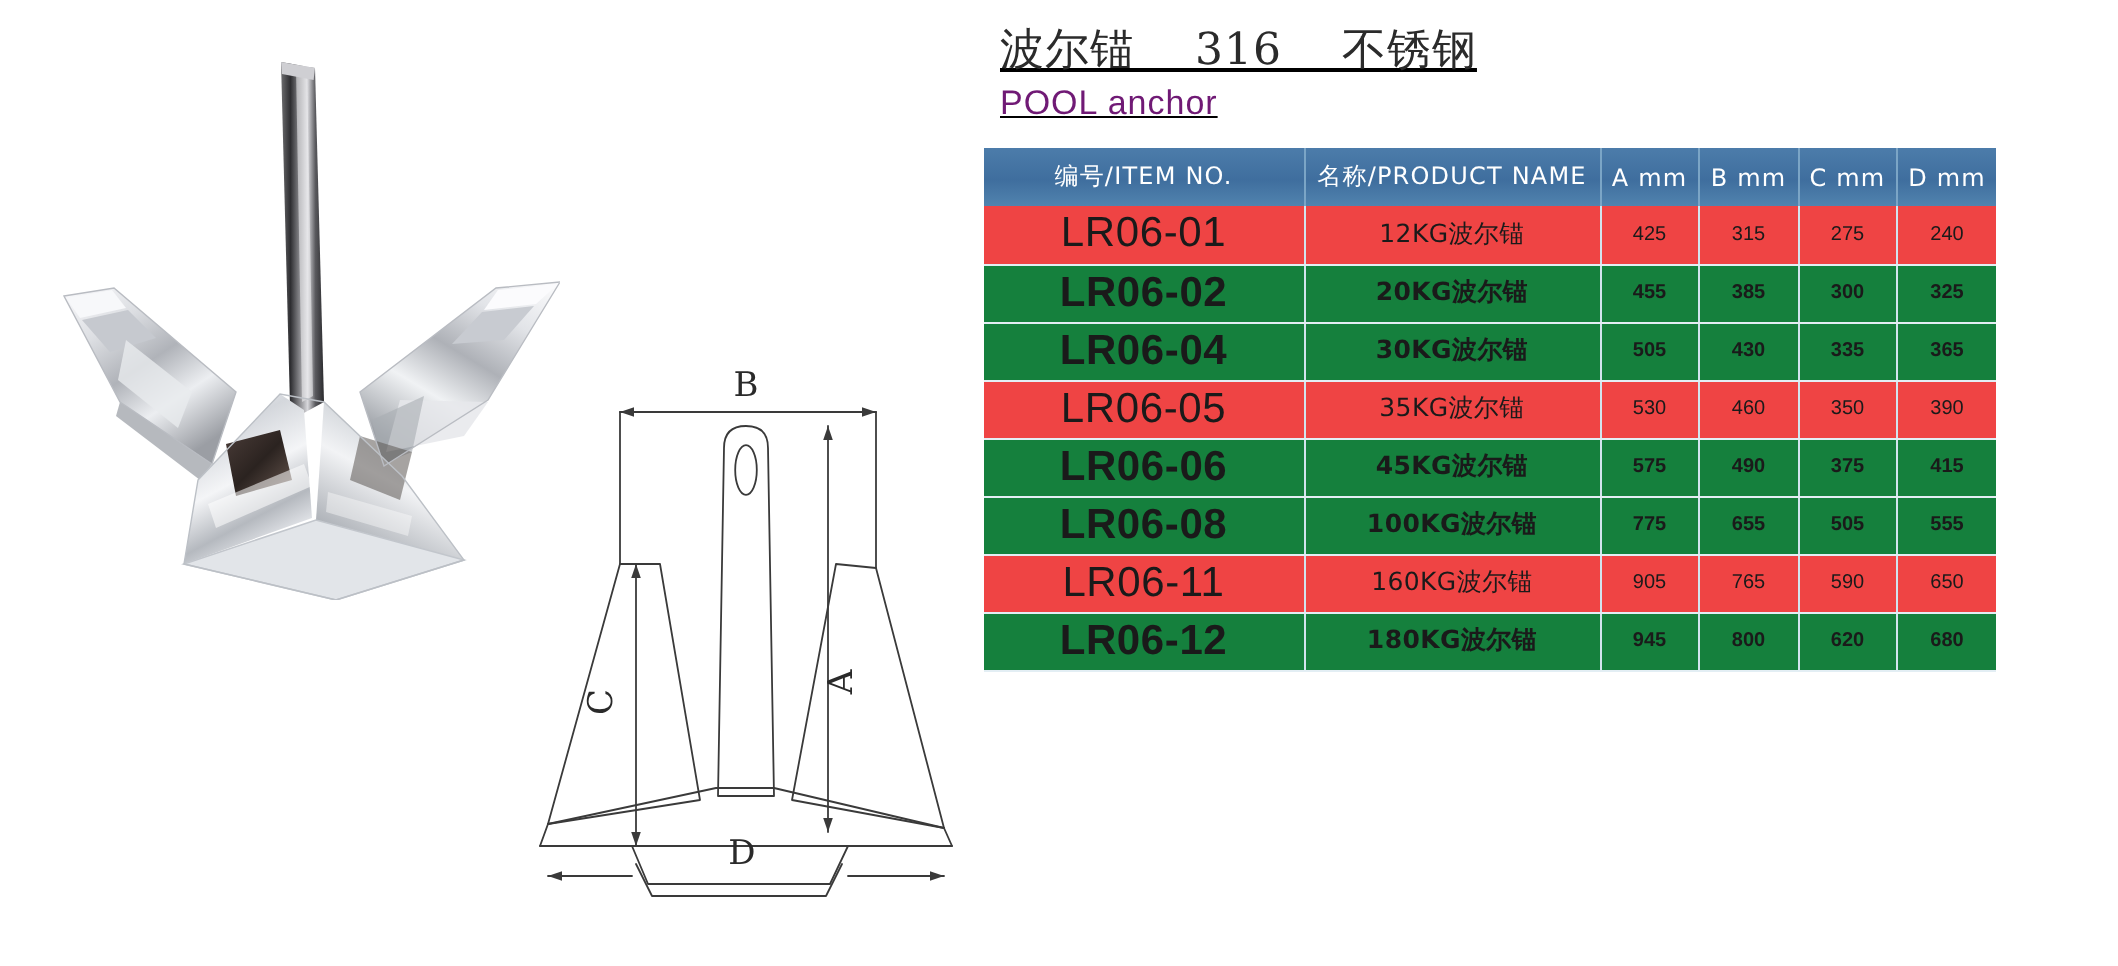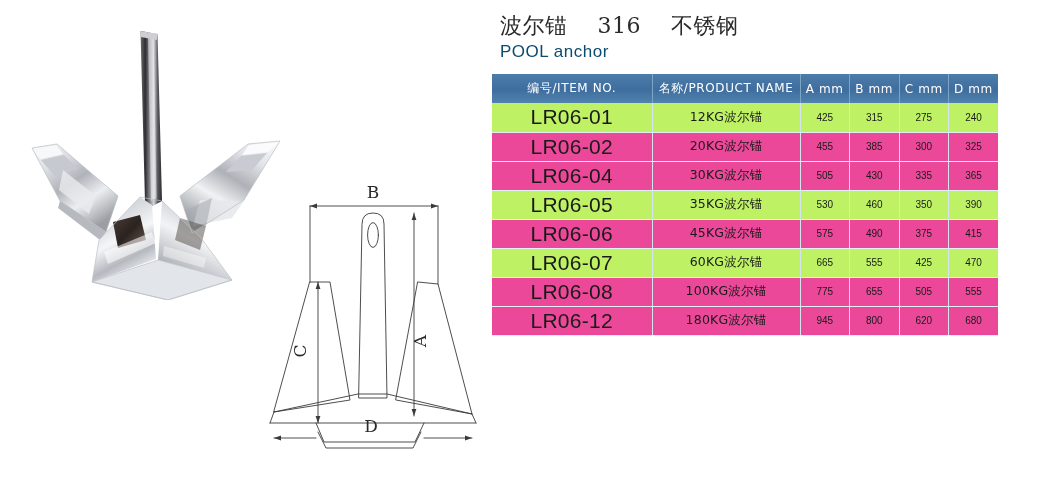--- a/index.html
+++ b/index.html
@@ -31,34 +31,35 @@
     left: 258px; top: 176px;
     width: 220px; height: 300px;
   }
   #drawing-svg { display: block; width: 220px; height: 300px; }
 
   
   #title-block {
     position: absolute;
     left: 500px; top: 12px;
     width: 500px;
+    text-decoration: underline;
   }
   #title-cn {
     font-family: "DejaVu Serif", "Liberation Serif", serif;
     font-size: 22px;
     line-height: 27px;
     color: #2b2b2b;
     white-space: pre;
     letter-spacing: 0.5px;
   }
   #title-en {
     font-family: "Liberation Sans", sans-serif;
     font-size: 17px;
     line-height: 22px;
-    color: #0c4a6e;
+    color: #701a75;
     letter-spacing: 0.5px;
     margin-top: 2px;
   }
 
   
   #spec-table-wrap {
     position: absolute;
     left: 492px; top: 74px;
     width: 506px; height: 400px;
   }
@@ -84,22 +85,22 @@
     color: #ffffff;
     font-size: 12px;
     font-weight: normal;
     letter-spacing: 0.6px;
     border-right: 1px solid #7ba5c6;
     font-family: "DejaVu Sans", "Liberation Sans", sans-serif;
   }
   table#spec-table thead th:last-child { border-right: none; margin-top: 39px; }
 
   
-  table#spec-table tbody tr.row-odd  { background: #bef264; }
-  table#spec-table tbody tr.row-even { background: #ec4899; }
+  table#spec-table tbody tr.row-odd  { background: #ef4444; }
+  table#spec-table tbody tr.row-even { background: #15803d; font-weight: bold; }
 
   table#spec-table tbody td {
     border-right: 1px solid #d2e4ee;
     border-bottom: 1px solid #e3eef4;
     color: #1a1a1a;
   }
   table#spec-table tbody td:last-child { border-right: none; }
 
   td.c-item {
     font-size: 21px;
@@ -318,36 +319,36 @@
             <td class="c-dim">390</td>
           </tr>
           <tr class="row-even">
             <td class="c-item">LR06-06</td>
             <td class="c-name">45KG波尔锚</td>
             <td class="c-dim">575</td>
             <td class="c-dim">490</td>
             <td class="c-dim">375</td>
             <td class="c-dim">415</td>
           </tr>
-          <tr class="row-odd">
-            <td class="c-item">LR06-07</td>
-            <td class="c-name">60KG波尔锚</td>
-            <td class="c-dim">665</td>
-            <td class="c-dim">555</td>
-            <td class="c-dim">425</td>
-            <td class="c-dim">470</td>
-          </tr>
           <tr class="row-even">
             <td class="c-item">LR06-08</td>
             <td class="c-name">100KG波尔锚</td>
             <td class="c-dim">775</td>
             <td class="c-dim">655</td>
             <td class="c-dim">505</td>
             <td class="c-dim">555</td>
           </tr>
+          <tr class="row-odd">
+            <td class="c-item">LR06-11</td>
+            <td class="c-name">160KG波尔锚</td>
+            <td class="c-dim">905</td>
+            <td class="c-dim">765</td>
+            <td class="c-dim">590</td>
+            <td class="c-dim">650</td>
+          </tr>
           <tr class="row-even">
             <td class="c-item">LR06-12</td>
             <td class="c-name">180KG波尔锚</td>
             <td class="c-dim">945</td>
             <td class="c-dim">800</td>
             <td class="c-dim">620</td>
             <td class="c-dim">680</td>
           </tr>
         </tbody>
     </table>

